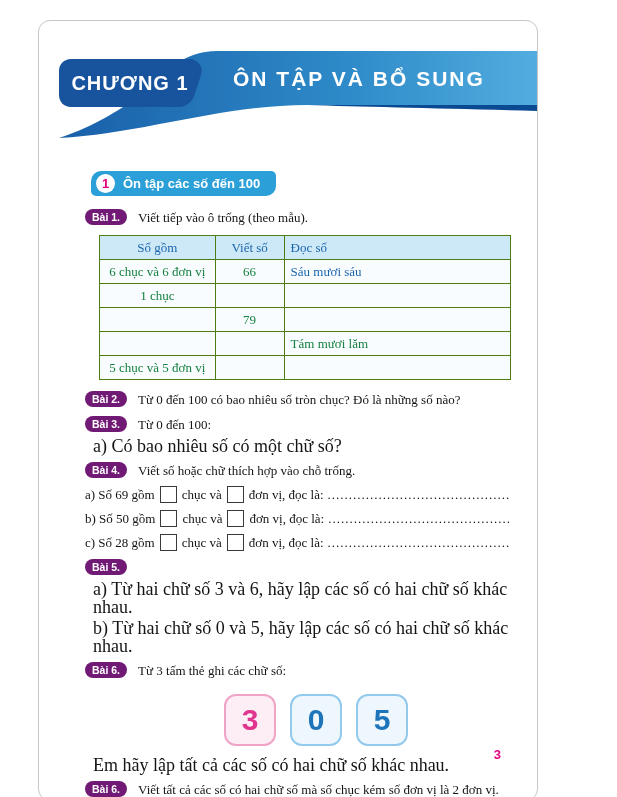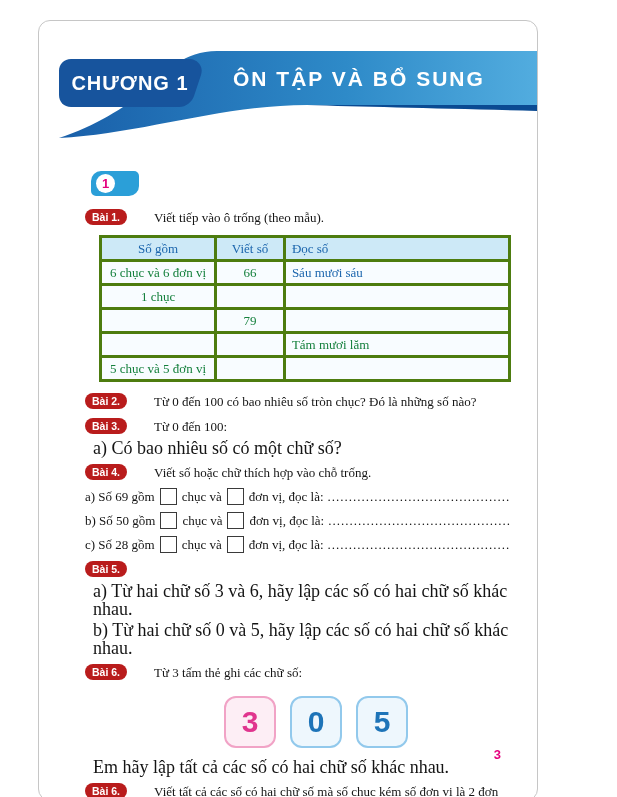--- a/index.html
+++ b/index.html
@@ -31,37 +31,37 @@
   .section-num {
     width:19px; height:19px; border-radius:50%;
     background:#ffffff; color:#e5007e;
     font:bold 13px/19px "Liberation Sans", sans-serif;
     text-align:center; margin-right:8px;
   }
   .section-title { color:#ffffff; font:bold 13px "Liberation Sans", sans-serif; }
 
   .badge {
     display:inline-block;
-    background:#b91c1c; color:#ffffff;
+    background:#701a75; color:#ffffff;
     font:bold 10.5px/14px "Liberation Sans", sans-serif;
     border-radius:8px; padding:1px 7px;
-    margin-right:24px; vertical-align:1px;
+    margin-right:8px; vertical-align:1px;
     white-space:nowrap;
   }
   .line { font-size:13px; line-height:19px; margin-top:6px; }
   .line.first { margin-top:12px; }
   .sub { font-size:18px; line-height:18px; margin:3px 0 0 8px; }
 
   table.ex-table {
     border-collapse:collapse;
     margin:8px 0 10px 14px;
     table-layout:fixed;
   }
   .ex-table th, .ex-table td {
-    border:3px solid #4d7c0f;
+    border:1px solid #4d7c0f;
     height:24px; font-size:13px;
     font-weight:normal; padding:0 6px;
     box-sizing:border-box;
     margin-left:41px;
   }
   .ex-table th { background:#cde9f7; color:#1b65ad; }
   .ex-table td { background:#f8fcff; color:#15803d; }
   .col1 { width:118px; text-align:center; }
   .col2 { width:70px;  text-align:center; }
   .col3 { width:232px; text-align:left; padding-left:10px; }
@@ -113,20 +113,21 @@
     <path d="M268,84 L540,84 L540,91 C430,88 332,86 268,84 Z" fill="#0a4a92"></path>
     <path d="M32,38 L150,38 C159,38 165,46 162,54 L155,75 C153,81 147,86 140,86 L32,86 C25,86 20,81 20,74 L20,50 C20,43 25,38 32,38 Z" fill="#17549d"></path>
     <text x="91" y="69" text-anchor="middle" fill="#ffffff" font-family="Liberation Sans, sans-serif" font-size="20" font-weight="bold" letter-spacing="1">CHƯƠNG 1</text>
     <text x="194" y="65" fill="#ffffff" font-family="Liberation Sans, sans-serif" font-size="21" font-weight="bold" letter-spacing="2">ÔN TẬP VÀ BỔ SUNG</text>
   </svg>
 
   <div class="content">
 
     <div class="section-pill">
       <span class="section-num">1</span>
+      <span class="section-title">Ôn tập các số đến 100</span>
     </div>
 
     <div class="line first">
       <span class="badge">Bài 1.</span>
       <span>Viết tiếp vào ô trống (theo mẫu).</span>
     </div>
 
     <table class="ex-table">
       <thead>
         <tr>

